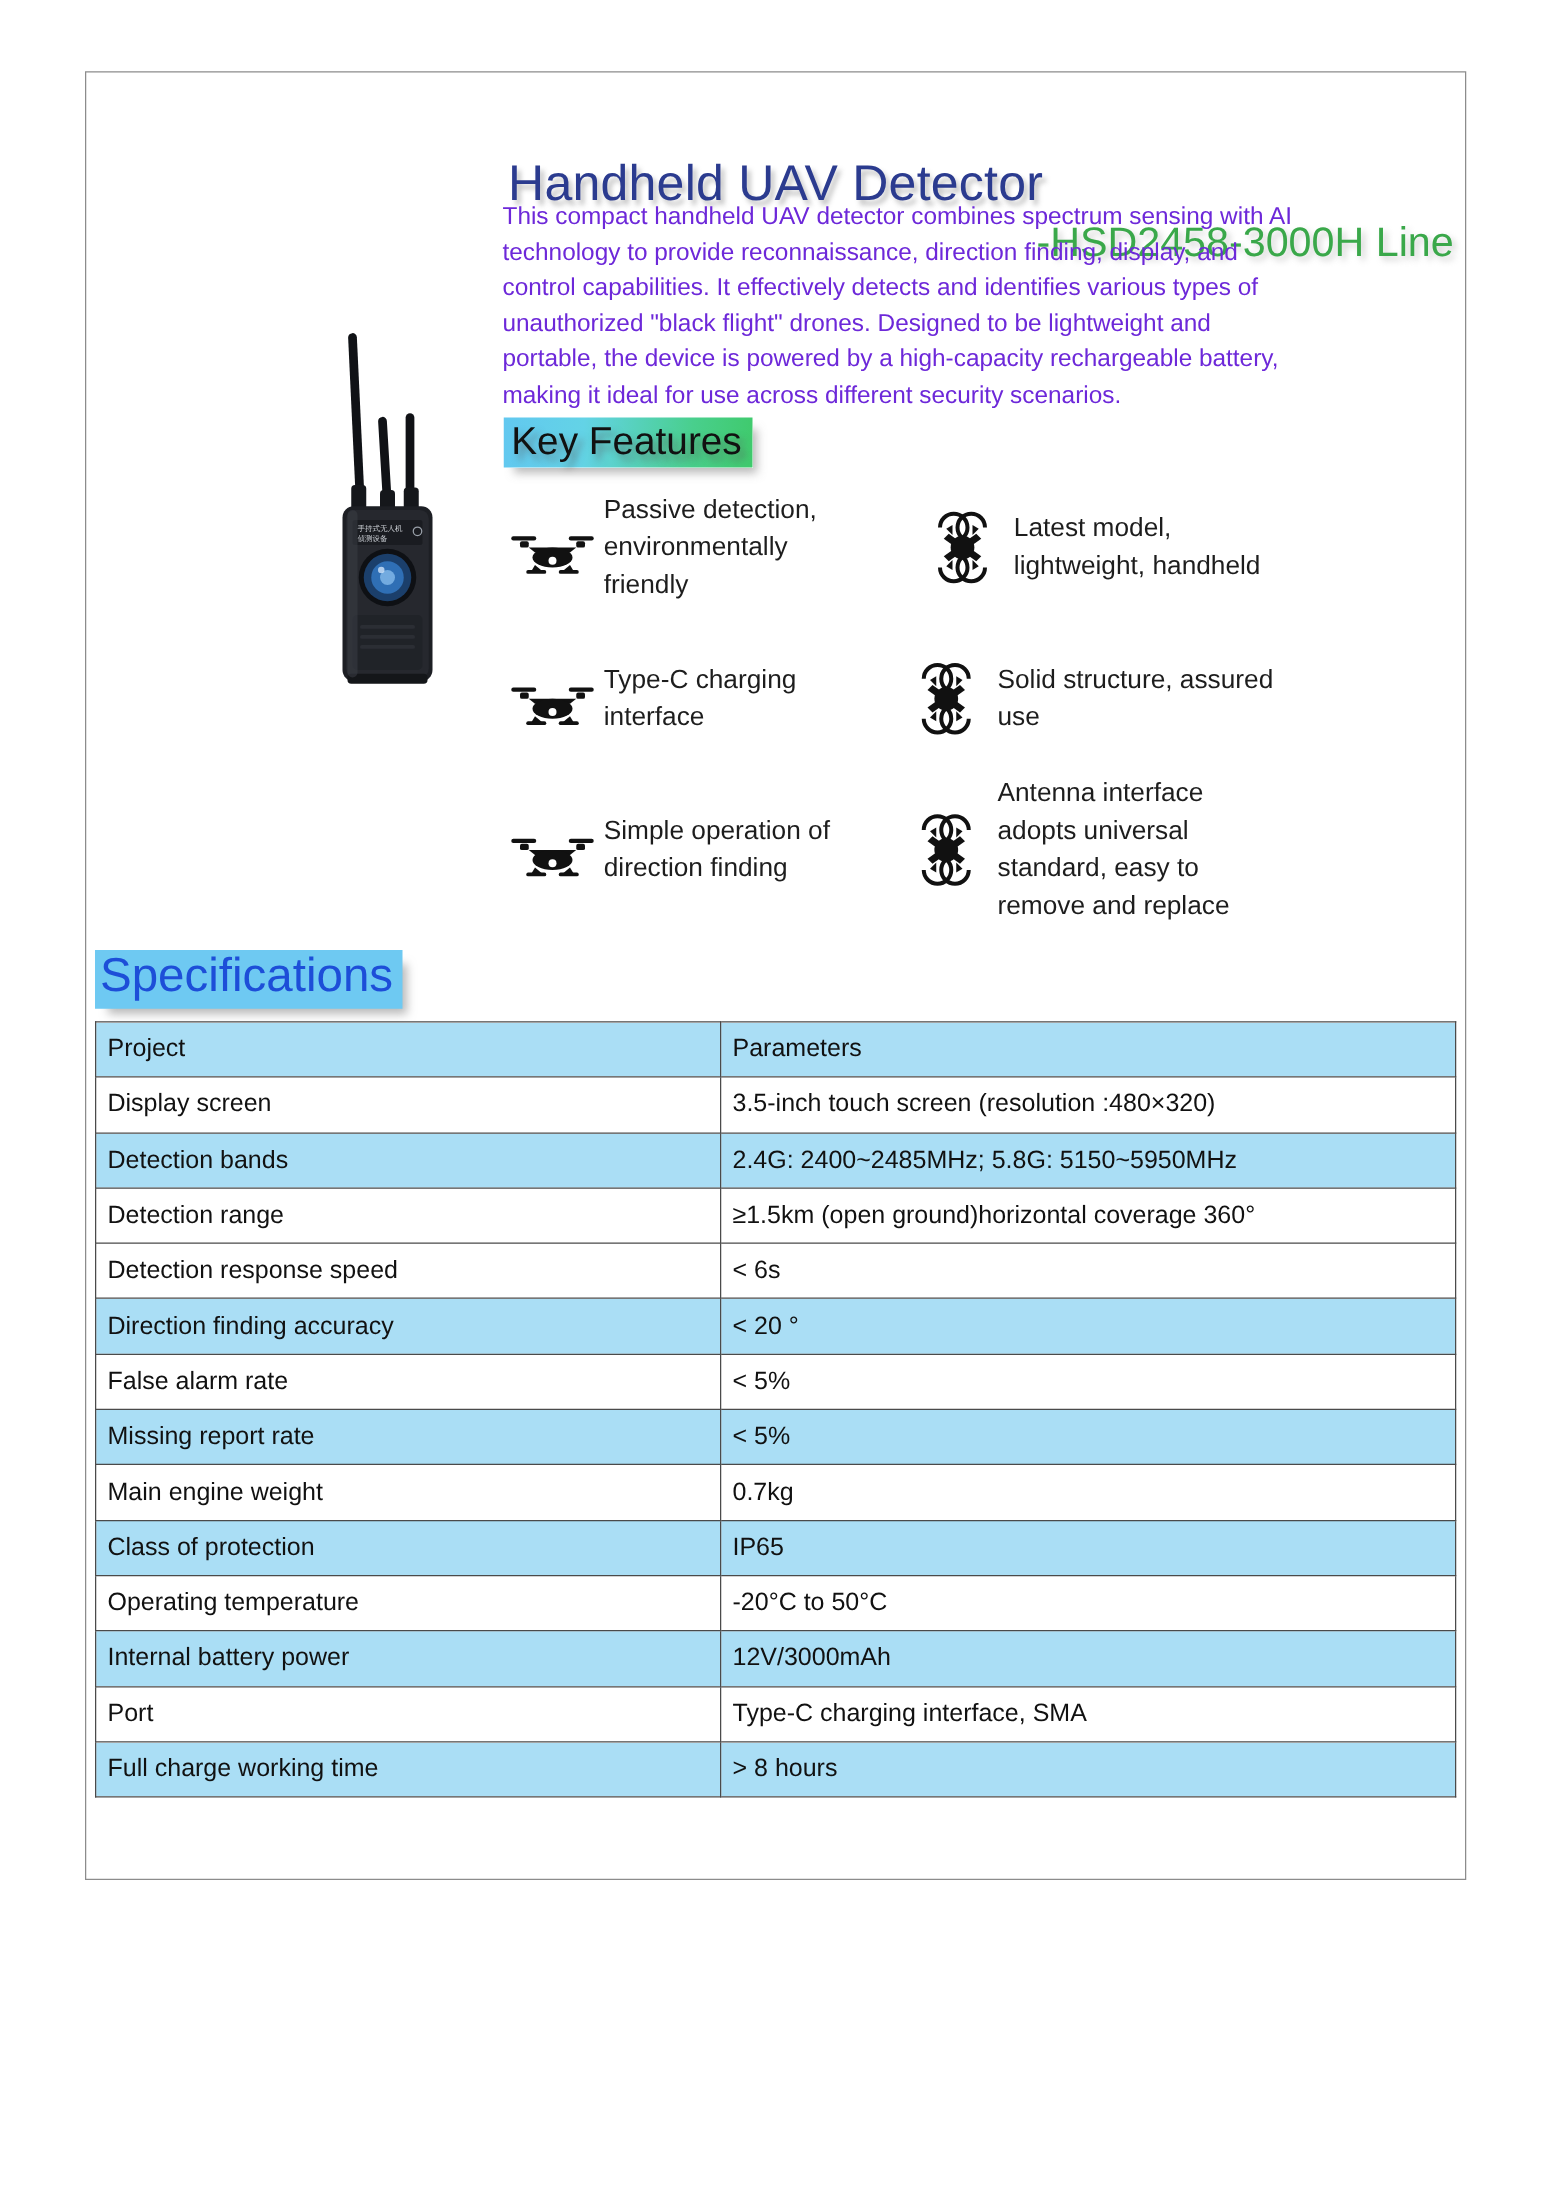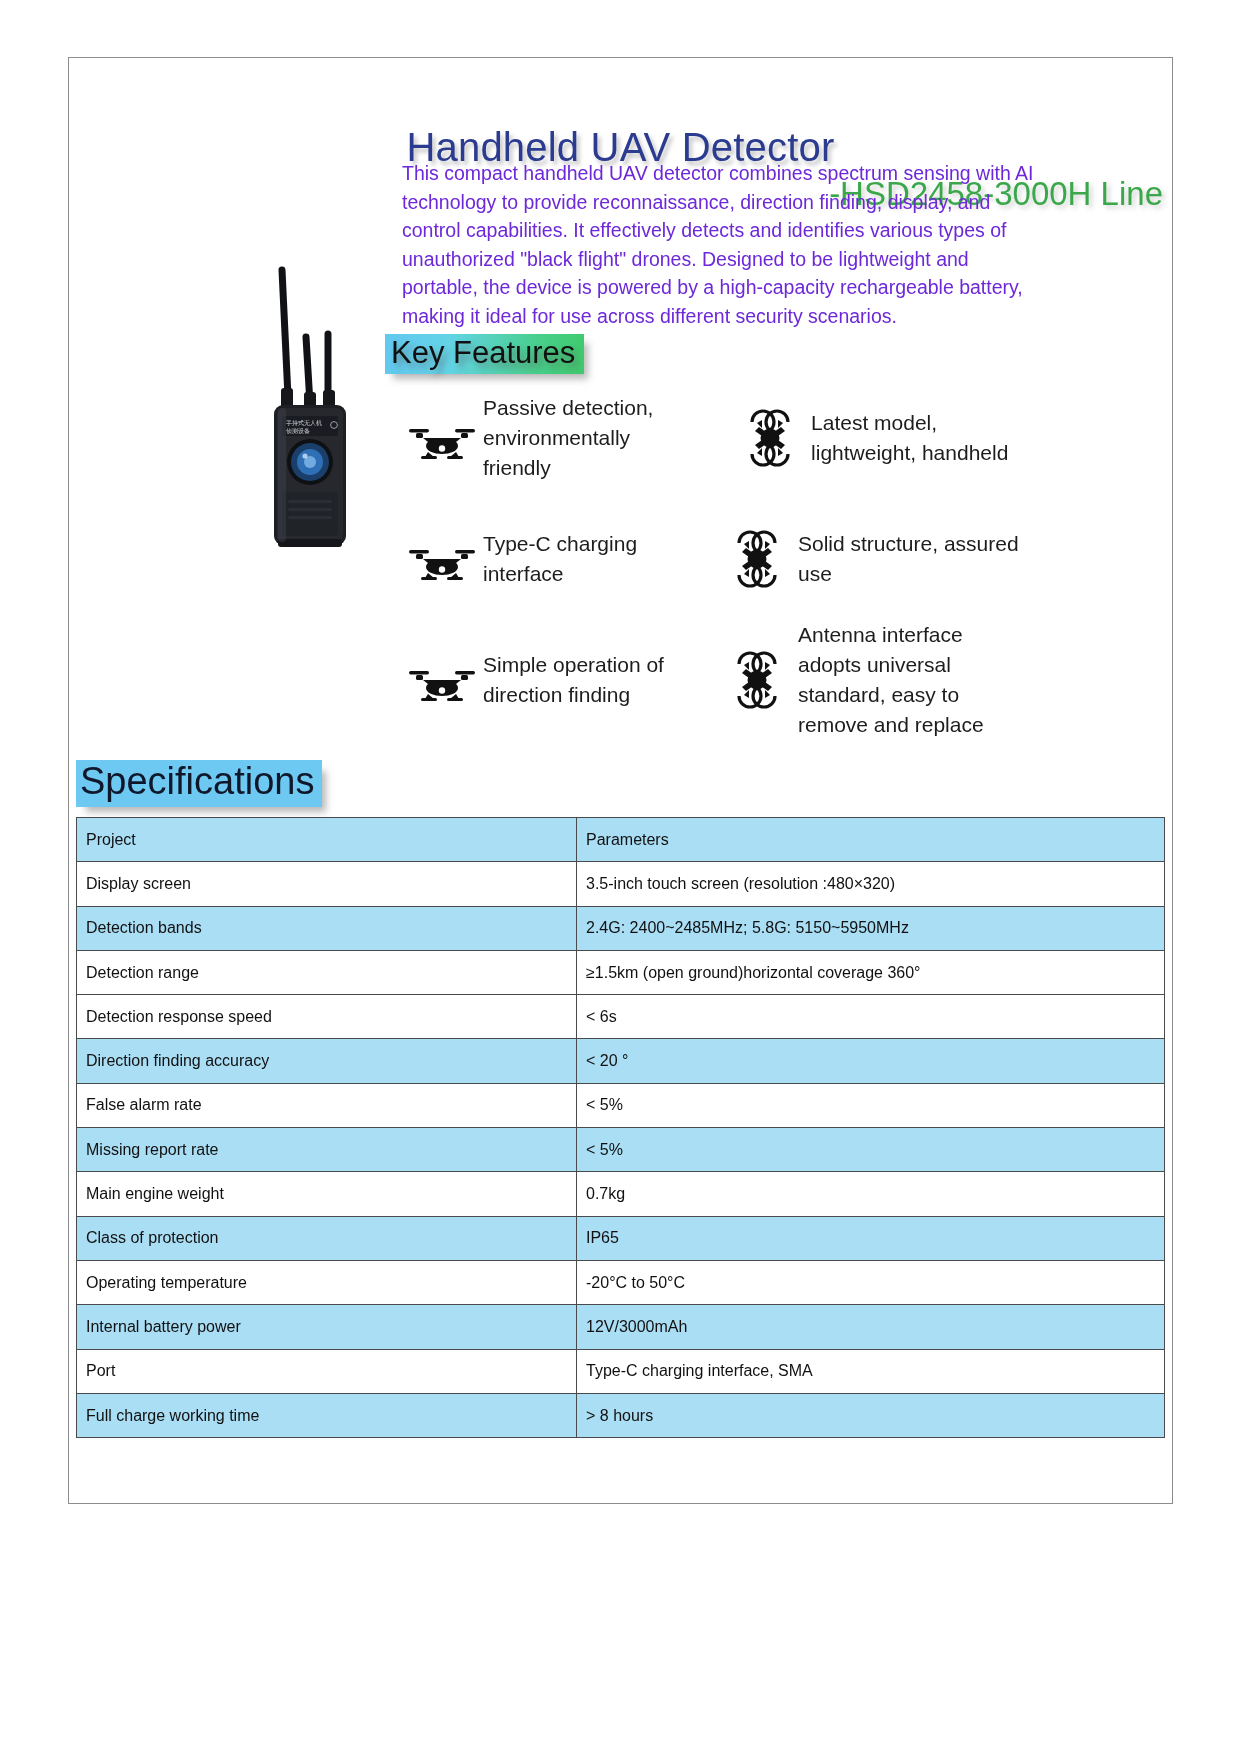--- a/index.html
+++ b/index.html
@@ -133,41 +133,41 @@
 
   
   .spec-head-wrap {
     position: absolute;
     left: 8px;
     top: 703px;
   }
   .spec-head {
     display: inline-block;
     font-size: 38px;
-    color: #0f172a;
+    color: #1d4ed8;
     padding: 0 8px 4px 4px;
     background: #6ec9f2;
     box-shadow: 7px 8px 7px -3px rgba(130,130,130,0.55);
     white-space: nowrap;
   }
 
   
   .spec-table {
     position: absolute;
     left: 8px;
     top: 760px;
     width: 1088px;
     border-collapse: collapse;
     table-layout: fixed;
   }
   .spec-table td {
     border: 1px solid #4a4a4a;
     height: 44.3px;
     padding: 0 9px;
-    font-size: 16px;
+    font-size: 20px;
     color: #111111;
     vertical-align: middle;
     white-space: nowrap;
     overflow: hidden;
   }
   .spec-table col.c1 { width: 500px; }
   .spec-table col.c2 { width: 588px; }
   .spec-table tr.hdr td { background: #aadef5; }
   .spec-table tr.alt td { background: #aadef5; }
   .spec-table tr.plain td { background: #ffffff; }
@@ -215,21 +215,21 @@
       <rect x="110" y="324" width="44" height="3" rx="1.5" fill="#2b2e34"></rect>
 
       <rect x="100" y="347" width="64" height="8" rx="3" fill="#141619"></rect>
 
       <rect x="100" y="216" width="8" height="134" rx="4" fill="#3a3e45" opacity="0.55"></rect>
     </svg>
   </div>
 
   <p class="description" style="left: 402px; top: 159px;">This compact handheld UAV detector combines spectrum sensing with AI technology to provide reconnaissance, direction finding, display, and control capabilities. It effectively detects and identifies various types of unauthorized "black flight" drones. Designed to be lightweight and portable, the device is powered by a high-capacity rechargeable battery, making it ideal for use across different security scenarios.</p>
 
-  <div class="kf-head-wrap" style="left: 385px; top: 334px;">
+  <div class="kf-head-wrap" style="left: 403px; top: 334px;">
     <span class="kf-head">Key Features</span>
   </div>
 
   <div class="features" style="left: 402px; top: 379px;">
 
     <div class="feat-row row-1">
       <div class="feat-cell col-left">
         <span class="feat-icon">
           <svg width="70" height="44" viewBox="0 0 70 44">
             <g fill="#111111">

